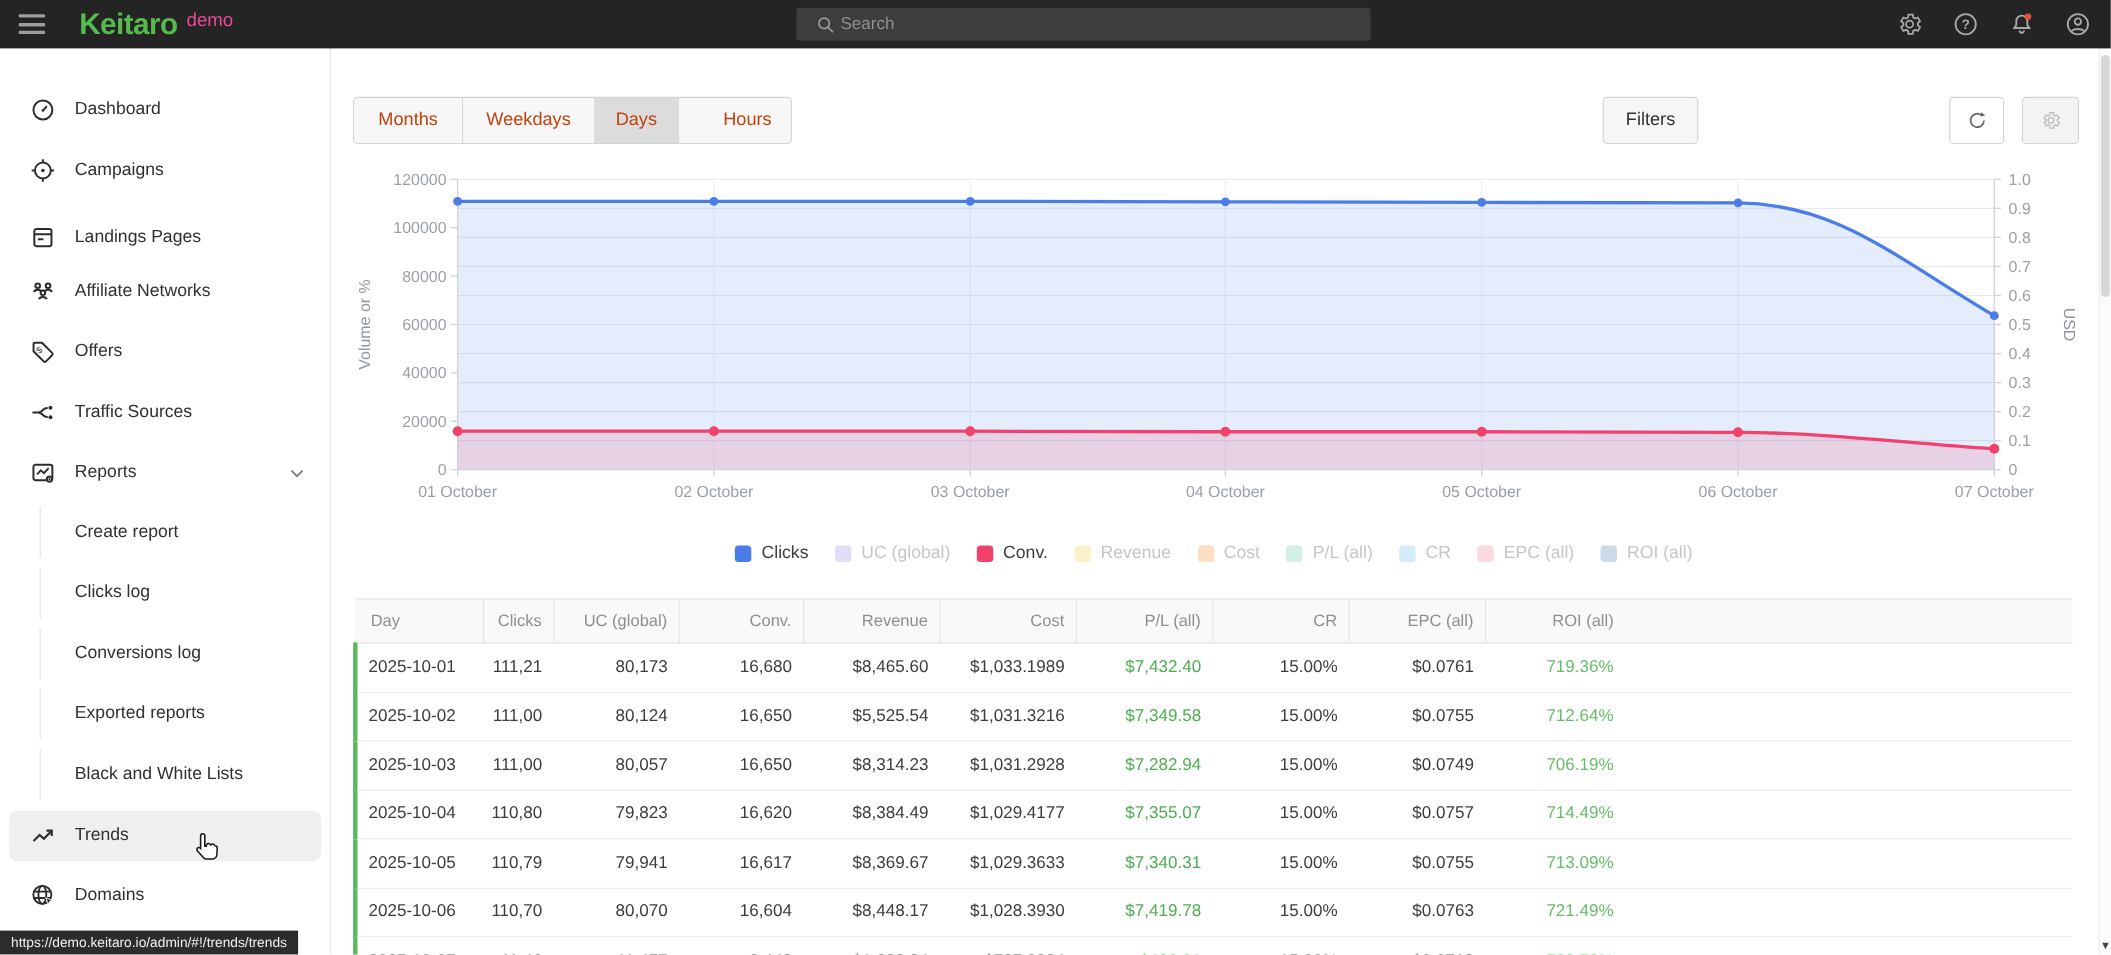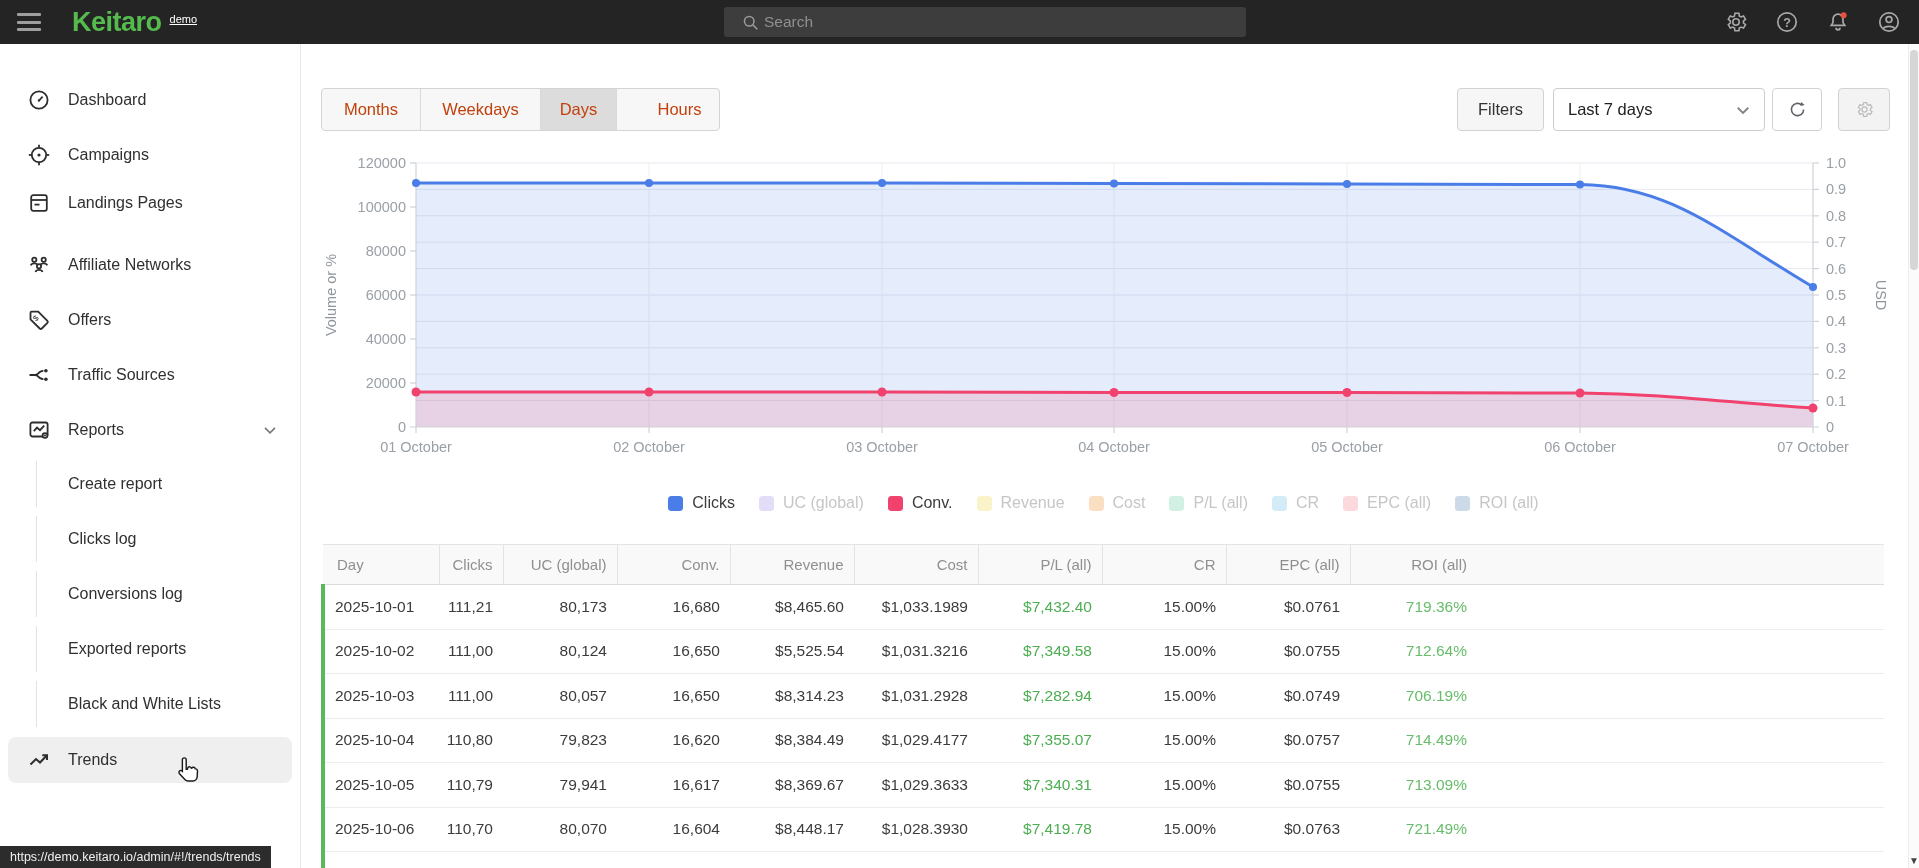--- a/index.html
+++ b/index.html
@@ -5,21 +5,21 @@
   html,body{margin:0;padding:0;background:#fff;}
   #app{position:relative;width:1919px;height:868px;overflow:hidden;
        font-family:"Liberation Sans",sans-serif;background:#fff;}
   
   .topbar{position:absolute;left:0;top:0;width:1919px;height:44px;background:#242424;
           display:flex;align-items:center;z-index:30;}
   .hamburger{margin-left:17px;width:24px;height:18px;display:flex;flex-direction:column;
              justify-content:space-between;cursor:pointer;}
   .hamburger span{display:block;height:3px;background:#9e9e9e;border-radius:1px;}
   .brand{margin-left:31px;color:#55bb4d;font-size:27px;font-weight:800;letter-spacing:-.5px;}
-  .brand-badge{margin-left:8px;color:#ffffff;font-size:11px;align-self:center;margin-top:-6px;text-decoration:underline;}
+  .brand-badge{margin-left:8px;color:#ec4899;font-size:17px;align-self:center;margin-top:-6px;}
   .search{position:absolute;left:724px;top:7px;width:478px;height:30px;background:#3d3d3d;
           border:none;border-radius:3px;color:#ddd;font-size:15.5px;padding:0 4px 0 40px;
           font-family:"Liberation Sans",sans-serif;outline:none;}
   .search::placeholder{color:#909090;}
   .search-glyph{position:absolute;left:742px;top:14px;z-index:31;}
   .topbar-icons{position:absolute;right:18px;top:10px;display:flex;gap:27px;align-items:center;}
   .tb-ic{width:24px;height:24px;position:relative;cursor:pointer;}
   
   .sidebar{position:absolute;left:0;top:44px;width:300px;height:824px;background:#fff;
            border-right:1px solid #e7e7e7;z-index:5;}
@@ -143,21 +143,21 @@
             <circle cx="12" cy="12" r="7.2"></circle>
             <line x1="12" y1="1.8" x2="12" y2="5"></line>
             <line x1="12" y1="19" x2="12" y2="22.2"></line>
             <line x1="1.8" y1="12" x2="5" y2="12"></line>
             <line x1="19" y1="12" x2="22.2" y2="12"></line>
             <circle cx="12" cy="12" r="1.6" fill="#2d2d2d" stroke="none"></circle>
           </svg>
       </span>
       <span class="lbl">Campaigns</span>
     </div>
-    <div class="nav-item" style="top:136px">
+    <div class="nav-item" style="top:149px">
       <span class="ic">
         <svg width="24" height="24" viewBox="0 0 24 24" fill="none" stroke="#2d2d2d" stroke-width="1.8">
             <rect x="4.2" y="4.2" width="15.6" height="15.6" rx="2"></rect>
             <line x1="4.2" y1="9" x2="19.8" y2="9"></line>
             <line x1="7.5" y1="13.6" x2="12.5" y2="13.6"></line>
           </svg>
       </span>
       <span class="lbl">Landings Pages</span>
     </div>
     <div class="nav-item" style="top:198px">
@@ -228,43 +228,47 @@
 
     <div class="nav-item pill" style="top:693px">
       <span class="ic">
         <svg width="24" height="24" viewBox="0 0 24 24" fill="none" stroke="#2d2d2d" stroke-width="2">
             <polyline points="3.5,16.5 9,11 13,14.5 20,7.2"></polyline>
             <polyline points="15.3,7.2 20,7.2 20,11.9"></polyline>
           </svg>
       </span>
       <span class="lbl">Trends</span>
     </div>
+    <div class="nav-item" style="top:747px">
+      <span class="ic">
+        <svg width="24" height="24" viewBox="0 0 24 24" fill="none" stroke="#2d2d2d" stroke-width="1.7">
+            <circle cx="11.5" cy="11.5" r="8.2"></circle>
+            <ellipse cx="11.5" cy="11.5" rx="3.6" ry="8.2"></ellipse>
+            <line x1="4" y1="8.6" x2="19" y2="8.6"></line>
+            <line x1="4" y1="14.4" x2="19" y2="14.4"></line>
+            <path d="M14.5 14l6.3 2.5-2.7 1 -1 2.7z" fill="#2d2d2d" stroke="#fff" stroke-width="0.8"></path>
+          </svg>
+      </span>
+      <span class="lbl">Domains</span>
+    </div>
   </div>
 
   <span class="cursor-hand">
     <svg width="27" height="31" viewBox="0 0 22 26">
         <path d="M8.3 1.6c.9 0 1.6.7 1.6 1.6v7.9l1 .1.3-1c.2-.8 1-1.3 1.8-1.1.5.1.9.5 1.1 1l.5.1c.3-.5 1-.8 1.6-.7.6.1 1.1.6 1.3 1.2l.4.1c.9.1 1.5.9 1.5 1.8l-.3 4.9c-.1 1.9-1.7 3.4-3.6 3.4h-4c-1 0-2-.4-2.7-1.2l-4.5-4.9c-.6-.6-.6-1.6 0-2.2.6-.6 1.6-.6 2.2 0l.2.2V3.2c0-.9.7-1.6 1.6-1.6z" fill="#fff" stroke="#1a1a1a" stroke-width="1.2"></path>
       </svg>
   </span>
 
   <div class="tabs">
     <div class="tab" style="width:99px">Months</div>
     <div class="tab" style="width:120px">Weekdays</div>
     <div class="tab active" style="width:76px">Days</div>
     <div class="tab" style="width:79px">Hours</div>
   </div>
   <div class="btn" style="left:1457px;width:87px">Filters</div>
-  <div class="select" style="left:1553px;width:212px">
-    <span style="margin-left:14px">Last 7 days</span>
-    <span style="margin-left:auto;margin-right:12px">
-      <svg width="18" height="18" viewBox="0 0 24 24" fill="none" stroke="#828282" stroke-width="2.4">
-          <polyline points="5,9 12,16 19,9"></polyline>
-        </svg>
-    </span>
-  </div>
   <div class="btn iconbtn" style="left:1772px;width:50px;background:#fff">
     <svg width="21" height="21" viewBox="0 0 24 24" fill="none" stroke="#5f6368" stroke-width="1.8">
       <path d="M19 12a7 7 0 1 1-2.4-5.3"></path>
         <polygon points="16.2,3.4 20.2,6.8 15.5,8" fill="#5f6368" stroke="none"></polygon>
     </svg>
   </div>
   <div class="btn iconbtn" style="left:1838px;width:52px;background:#f3f3f3">
     <svg width="19" height="19" viewBox="0 0 24 24" fill="none" stroke="#bdbdbd" stroke-width="1.6">
         <circle cx="12" cy="12" r="3.2"></circle>
         <path d="M19.4 13c.04-.33.06-.66.06-1s-.02-.67-.06-1l2.1-1.65-2-3.46-2.5 1a7.6 7.6 0 0 0-1.73-1L14.9 3.2h-4l-.37 2.69c-.63.26-1.2.6-1.73 1l-2.5-1-2 3.46L6.4 11c-.04.33-.06.66-.06 1s.02.67.06 1l-2.1 1.65 2 3.46 2.5-1c.53.4 1.1.74 1.73 1l.37 2.69h4l.37-2.69c.63-.26 1.2-.6 1.73-1l2.5 1 2-3.46L19.4 13z"></path>

